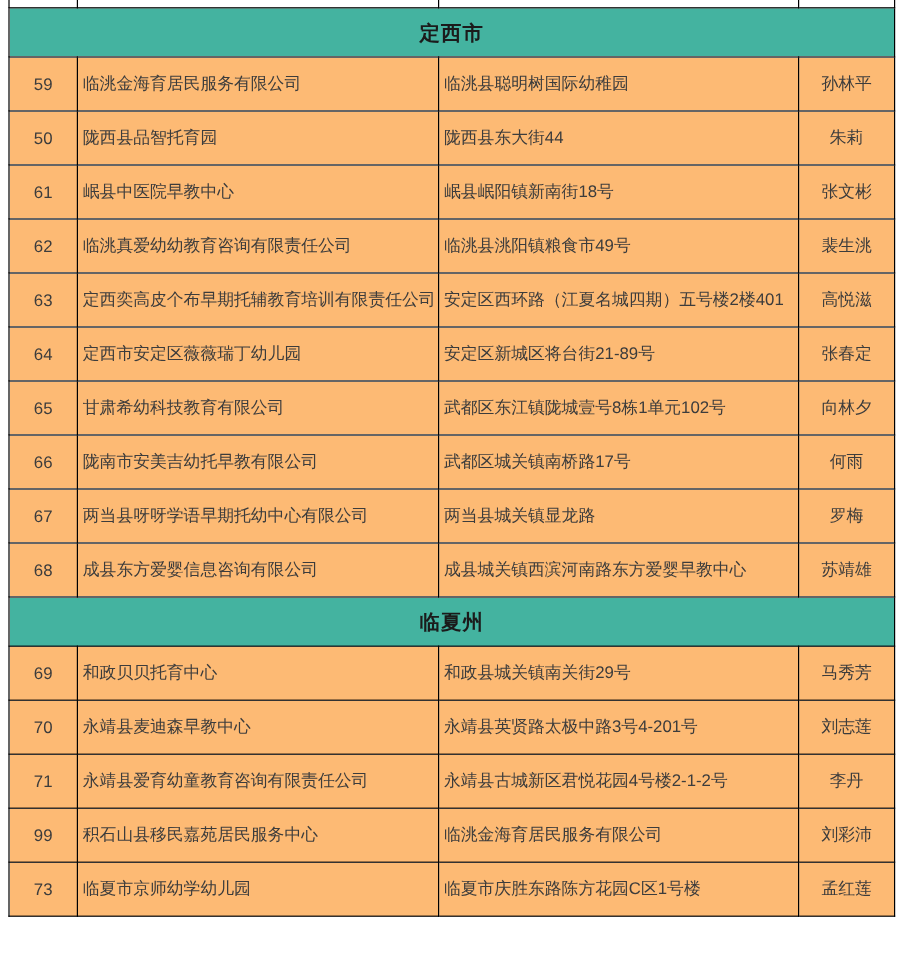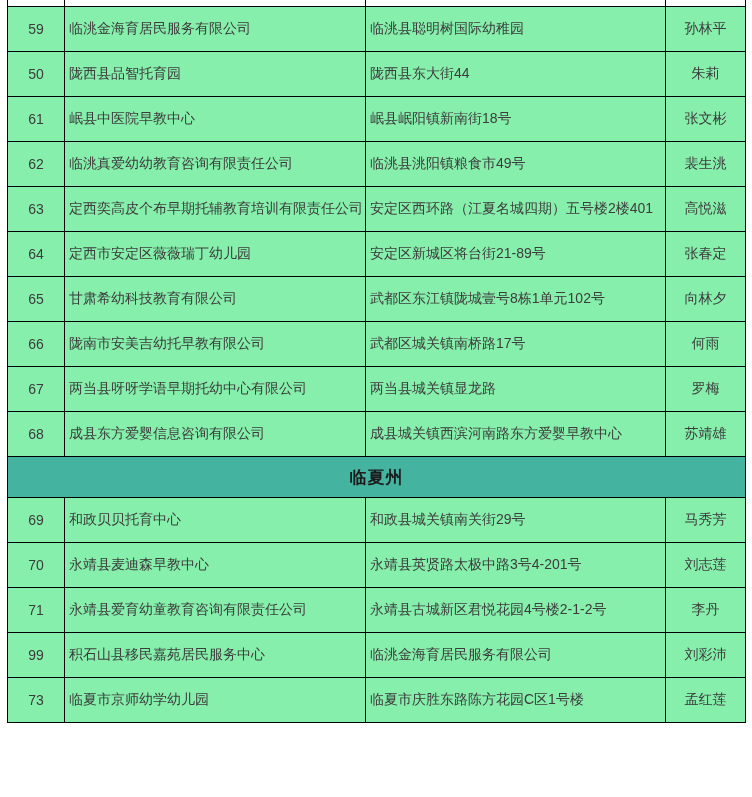--- a/index.html
+++ b/index.html
@@ -46,21 +46,21 @@
     font-size: 17px;
     font-weight: bold;
     color: #1b1b1b;
     letter-spacing: 1px;
   }
   tr.data td {
     height: 42px;
     vertical-align: middle;
     font-size: 14px;
     color: #3c3c3c;
-    background: #86efac;
+    background: #fdba74;
   }
   td.no {
     text-align: center;
     font-size: 18px;
     color: #383838;
   }
   td.nm, td.ad {
     text-align: left;
     padding: 0 4px;
     margin-top: 48px;
@@ -82,20 +82,23 @@
     </colgroup>
 
     <tbody>
         <tr class="partial">
       <td></td>
       <td></td>
       <td></td>
       <td></td>
     </tr>
 
+    <tr class="sec">
+      <td colspan="4">定西市</td>
+    </tr>
 
     <tr class="data">
       <td class="no">59</td>
       <td class="nm">临洮金海育居民服务有限公司</td>
       <td class="ad">临洮县聪明树国际幼稚园</td>
       <td class="ps">孙林平</td>
     </tr>
     <tr class="data">
       <td class="no">50</td>
       <td class="nm">陇西县品智托育园</td>

